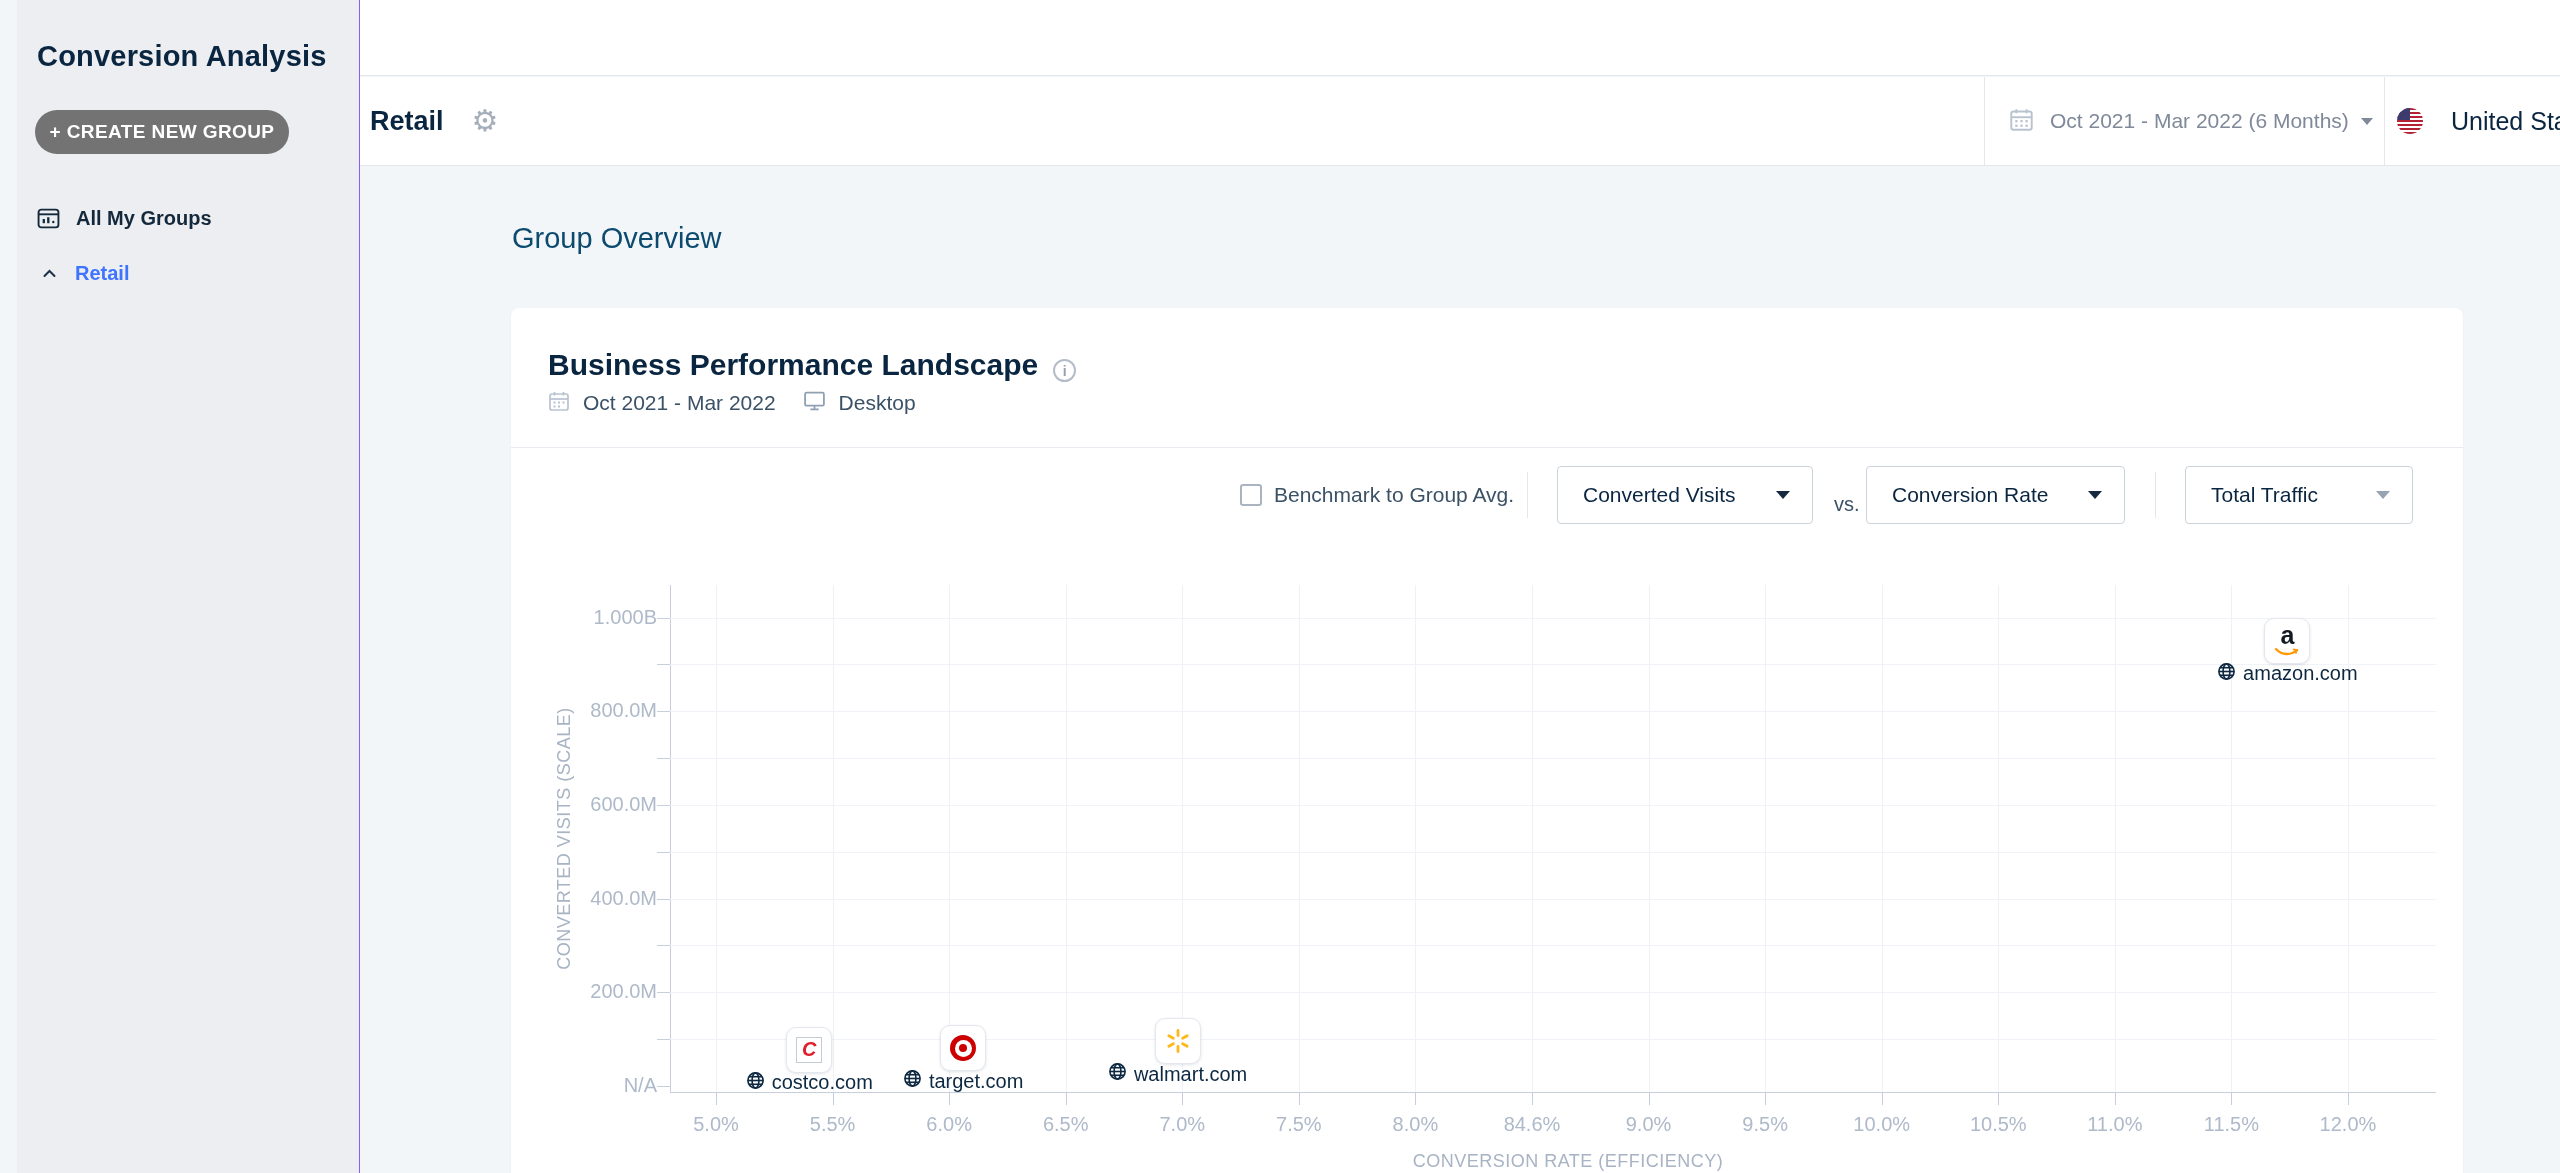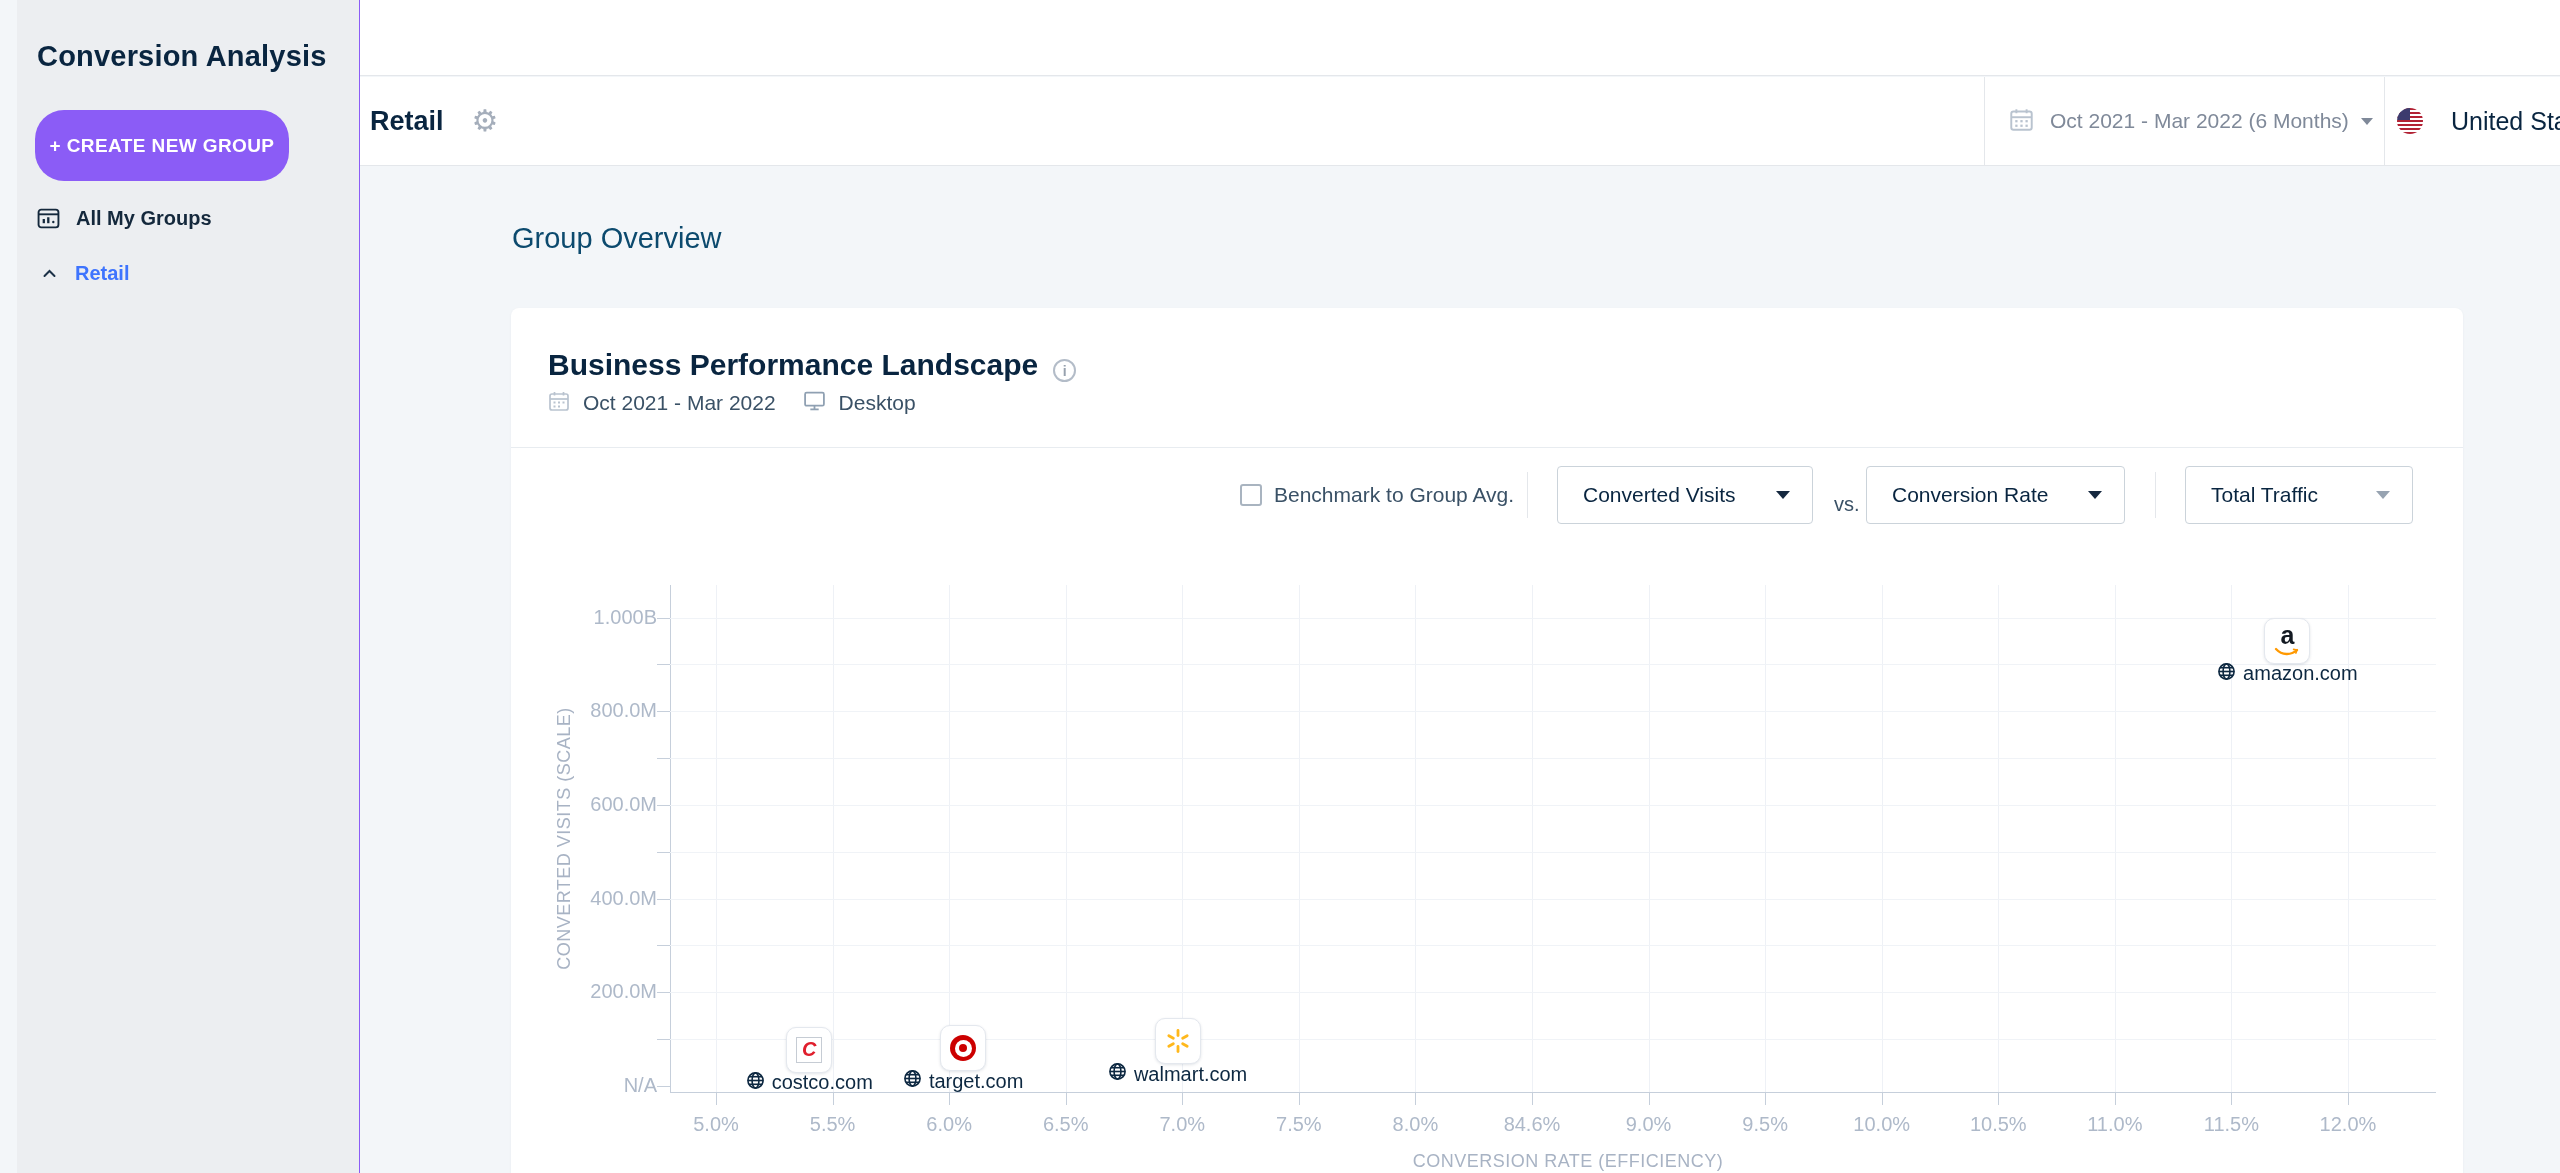--- a/index.html
+++ b/index.html
@@ -2,21 +2,21 @@
 <html><head>
 <meta charset="utf-8">
 <style>
   * { margin:0; padding:0; box-sizing:border-box; }
   html,body { width:2560px; height:1173px; overflow:hidden; }
   body { font-family:"Liberation Sans","DejaVu Sans",sans-serif; background:#f3f6f9; position:relative; color:#092540; }
 
   
   .sidebar { position:absolute; left:17px; top:0; width:343px; height:1173px; background:#eceef1; border-right:1px solid #8b5cf6; z-index:5; }
   .sidebar-title { position:absolute; left:20px; top:40px; font-size:29px; font-weight:700; color:#092540; letter-spacing:.2px; }
-  .create-btn { position:absolute; left:18px; top:110px; width:254px; height:71px; border-radius:29px; background:#8b5cf6; color:#fff; border:none; font-size:19px; font-weight:700; letter-spacing:.4px; cursor:pointer; font-family:inherit; }
+  .create-btn { position:absolute; left:18px; top:110px; width:254px; height:44px; border-radius:29px; background:#737373; color:#fff; border:none; font-size:19px; font-weight:700; letter-spacing:.4px; cursor:pointer; font-family:inherit; }
   .side-item { position:absolute; left:0; width:343px; height:44px; display:flex; align-items:center; cursor:pointer; }
   .side-item .ico { margin-left:20px; display:flex; align-items:center; }
   .side-item .lbl { margin-left:16px; font-size:20px; font-weight:700; color:#14283c; }
   .side-item.group .lbl { color:#3e74fe; font-weight:700; margin-left:19px; }
 
   
   .topbar1 { position:absolute; left:343px; top:0; right:0; height:76px; background:#fff; border-bottom:1px solid #e4e7eb; }
   .topbar2 { position:absolute; left:343px; top:77px; right:0; height:89px; background:#fff; border-bottom:1px solid #e4e7eb; }
   .tb-group { position:absolute; left:27px; top:0; height:100%; display:flex; align-items:center; }
   .tb-group .name { font-size:27px; font-weight:700; color:#092540; }

